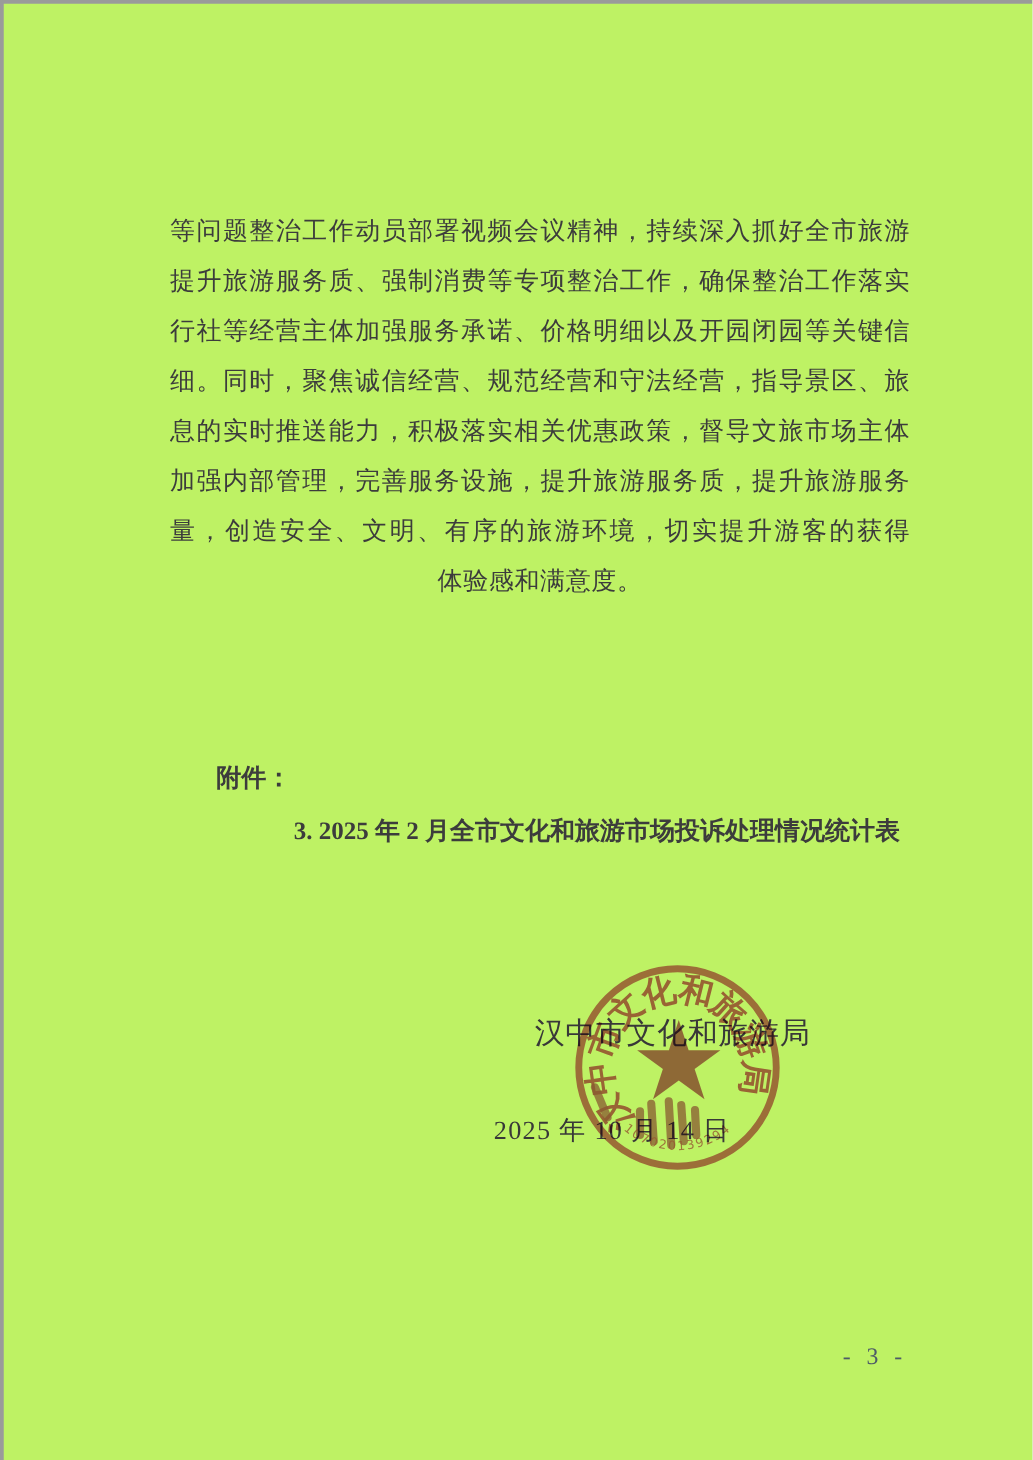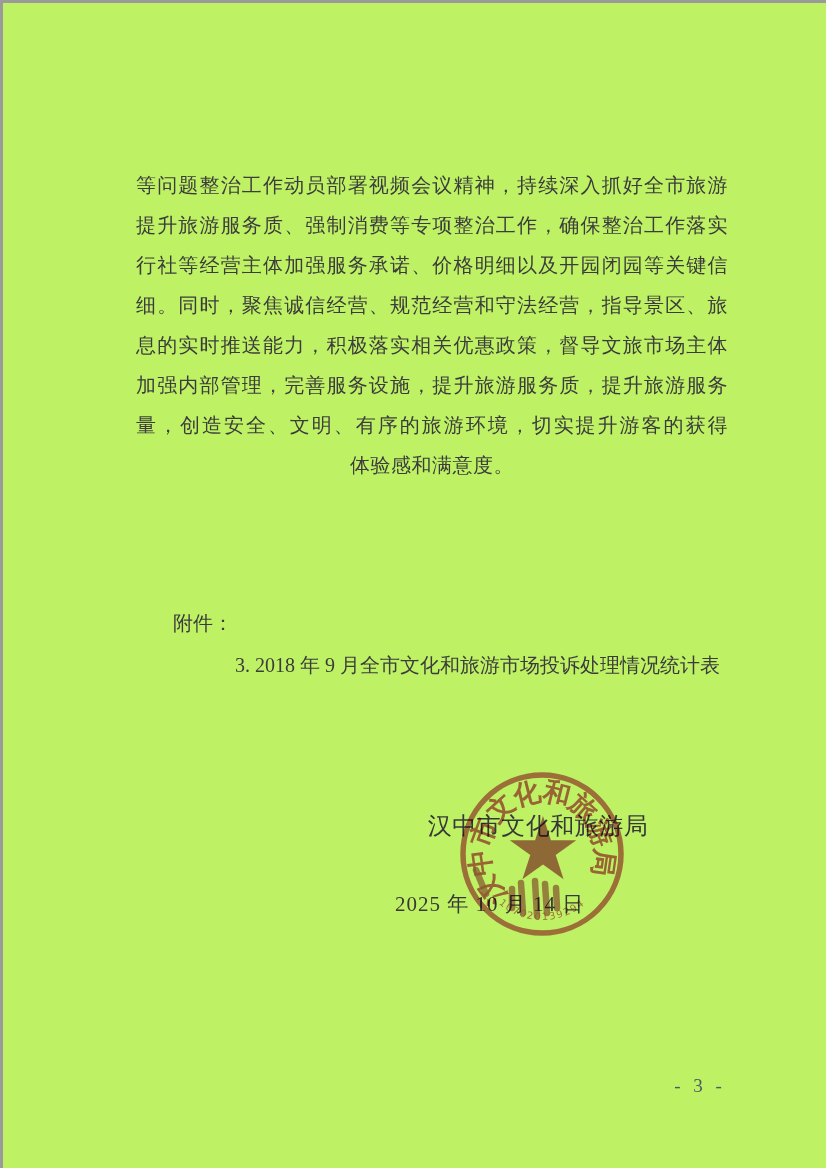--- a/index.html
+++ b/index.html
@@ -28,21 +28,21 @@
   .body-line{white-space:nowrap;}
   .body-line.fill{text-align:justify;text-align-last:justify;white-space:normal;
     height:40px;overflow:hidden;}
   .body-line.last{text-align:center;}
 
   
   .attachments{
     position:absolute;left:173px;top:602px;width:560px;
     font-size:20px;line-height:42px;color:var(--ink);
   }
-  .attachment-row{display:flex;white-space:nowrap;}
+  .attachment-row{display:flex;white-space:nowrap;font-weight:bold;}
   .attachment-label{width:62px;flex:0 0 62px;}
   .attachment-indent{width:62px;flex:0 0 62px;}
 
   
   .signature-issuer{
     position:absolute;left:388px;top:810px;width:300px;
     text-align:center;font-size:24px;letter-spacing:0.5px;color:#383838;
   }
   .signature-date{
     position:absolute;left:395px;top:890px;width:300px;
@@ -93,21 +93,21 @@
     <div class="body-line fill">量，创造安全、文明、有序的旅游环境，切实提升游客的获得感、</div>
     <div class="body-line last">体验感和满意度。</div>
   </div>
 
   <div class="attachments">
     <div class="attachment-row">
       <span class="attachment-label">附件：</span>
     </div>
     <div class="attachment-row">
       <span class="attachment-indent"></span>
-      <span>3. 2018 年 9 月全市文化和旅游市场投诉处理情况统计表</span>
+      <span>3. 2025 年 2 月全市文化和旅游市场投诉处理情况统计表</span>
     </div>
   </div>
 
   <div class="signature-issuer">汉中市文化和旅游局</div>
   <div class="signature-date">2025 年 10 月 14 日</div>
 
   <svg class="seal" viewBox="0 0 210 210" xmlns="http://www.w3.org/2000/svg">
 
     <circle cx="102" cy="102" r="79" fill="none" stroke="var(--seal-color)" stroke-width="5.5" opacity="0.85"></circle>
 

